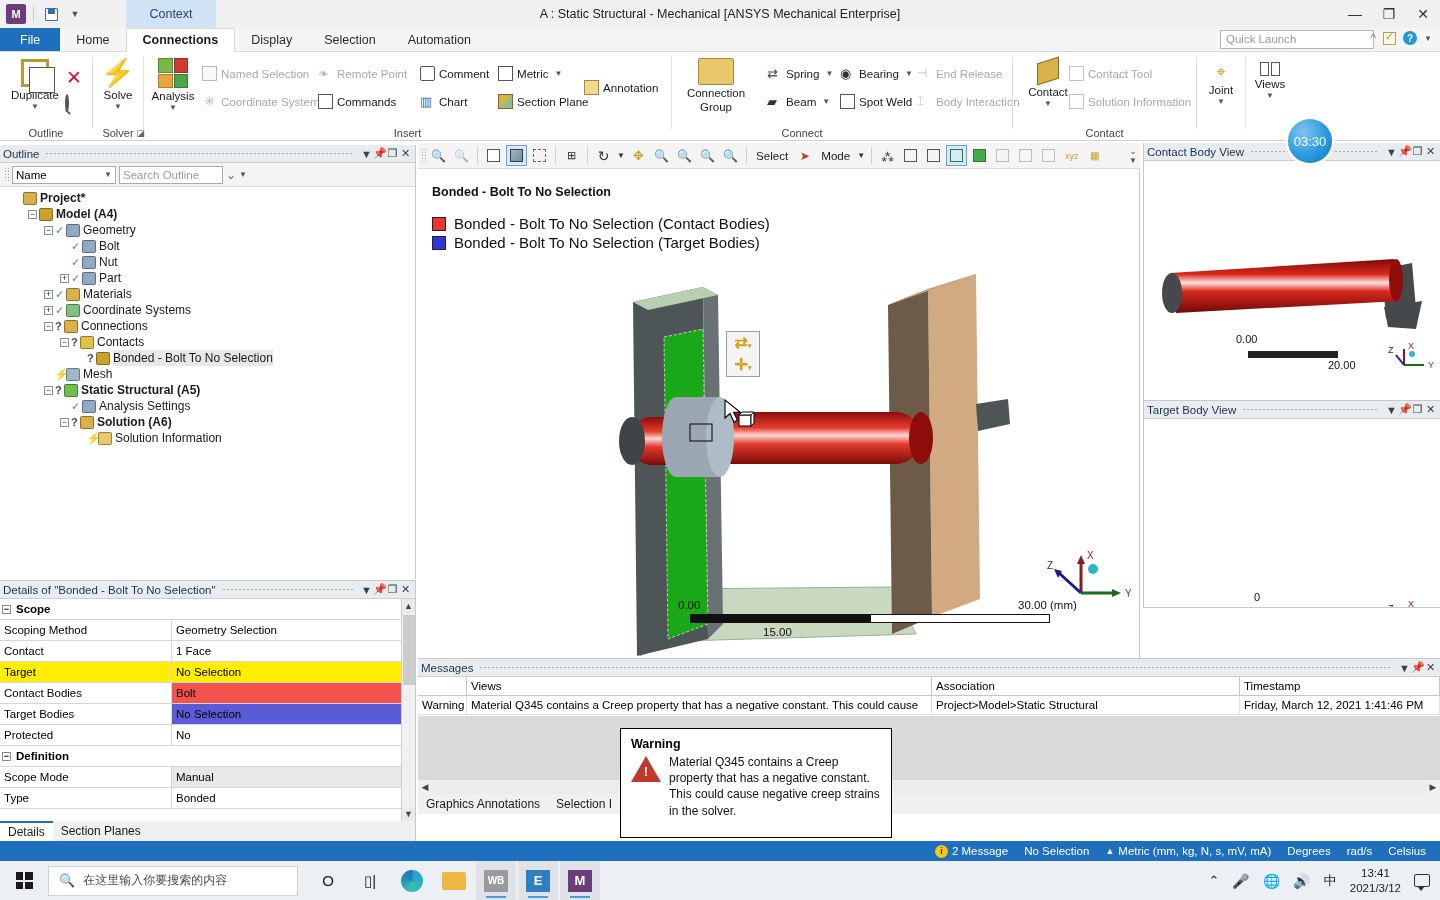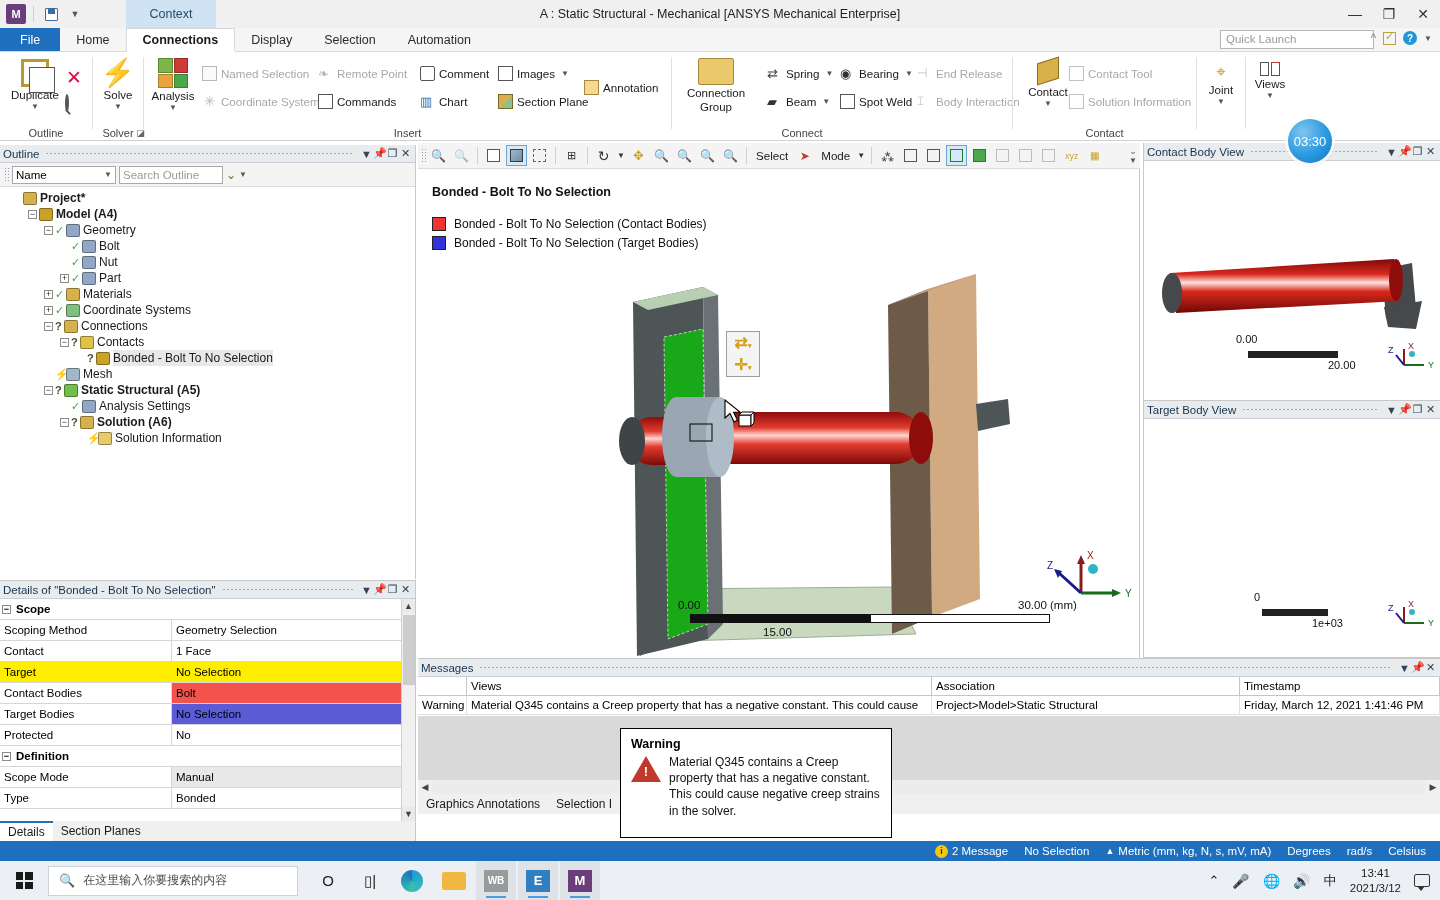--- a/index.html
+++ b/index.html
@@ -218,26 +218,26 @@
 
   
   #viewport {
     position: absolute; left: 418px; top: 169px; width: 722px; height: 489px;
     background: #fff; border-right: 1px solid #c8c8c8; overflow: hidden;
   }
   .vp-title { position: absolute; left: 14px; top: 16px; font-size: 12.5px; font-weight: bold; color:#111; }
   .legend { position: absolute; left: 14px; top: 45px; }
   .lg-row { display: flex; align-items: center; gap: 8px; height: 19px; }
   .lg-sw { width: 14px; height: 14px; border: 1px solid #222; }
-  .lg-tx { font-size: 12px; color: #111; }
+  .lg-tx { font-size: 15px; color: #111; }
   .scalebar { position: absolute; font-size: 11.5px; color: #111; }
 
   
   #contactview { left: 1143px; top: 143px; width: 297px; height: 258px; }
-  #targetview { left: 1143px; top: 401px; width: 297px; height: 257px; }
+  #targetview { left: 1143px; top: 401px; width: 297px; height: 207px; }
   .bodyview-canvas { position: absolute; left: 0; top: 18px; right: 0; bottom: 0; background: #fff; overflow:hidden;}
 
   
   #messages { left: 418px; top: 658px; width: 1022px; height: 156px; }
   .msg-hdr { display: flex; height: 19px; background: #fff; border-bottom: 1px solid #c5c5c5; font-size: 11.5px; }
   .msg-hdr div { border-right: 1px solid #c5c5c5; padding: 0 4px; display: flex; align-items: center; }
   .msg-row { display: flex; height: 19px; font-size: 11.5px; border-bottom: 1px solid #e0e0e0; }
   .msg-row div { border-right: 1px solid #e0e0e0; padding: 0 4px; display: flex; align-items: center; overflow:hidden; white-space:nowrap;}
   .c-type { width: 49px; }
   .c-text { width: 465px; }
@@ -418,21 +418,21 @@
         <span class="sm-ico" style="border:1.3px solid #555;border-radius:2px;background:#fff;"></span>
         <span>Comment</span>
       </div>
       <div class="sm-item" style="left:276px;top:42px;">
         <span class="sm-ico" style="color:#2d6fb3;font-size:13px;line-height:15px;">▥</span>
         <span>Chart</span>
       </div>
 
       <div class="sm-item" style="left:354px;top:14px;">
         <span class="sm-ico" style="border:1.3px solid #555;background:#fff;"></span>
-        <span>Images</span>
+        <span>Metric</span>
         <span class="caret-sm">▼</span>
       </div>
       <div class="sm-item" style="left:354px;top:42px;">
         <span class="sm-ico" style="background:linear-gradient(135deg,#d9b14a 50%,#8fbf8f 50%);border:1px solid #7a6a2a;"></span>
         <span>Section Plane</span>
       </div>
 
       <div class="sm-item" style="left:440px;top:28px;">
         <span class="sm-ico" style="background:#f2d98b;border:1px solid #a8883a;"></span>
         <span>Annotation</span>

